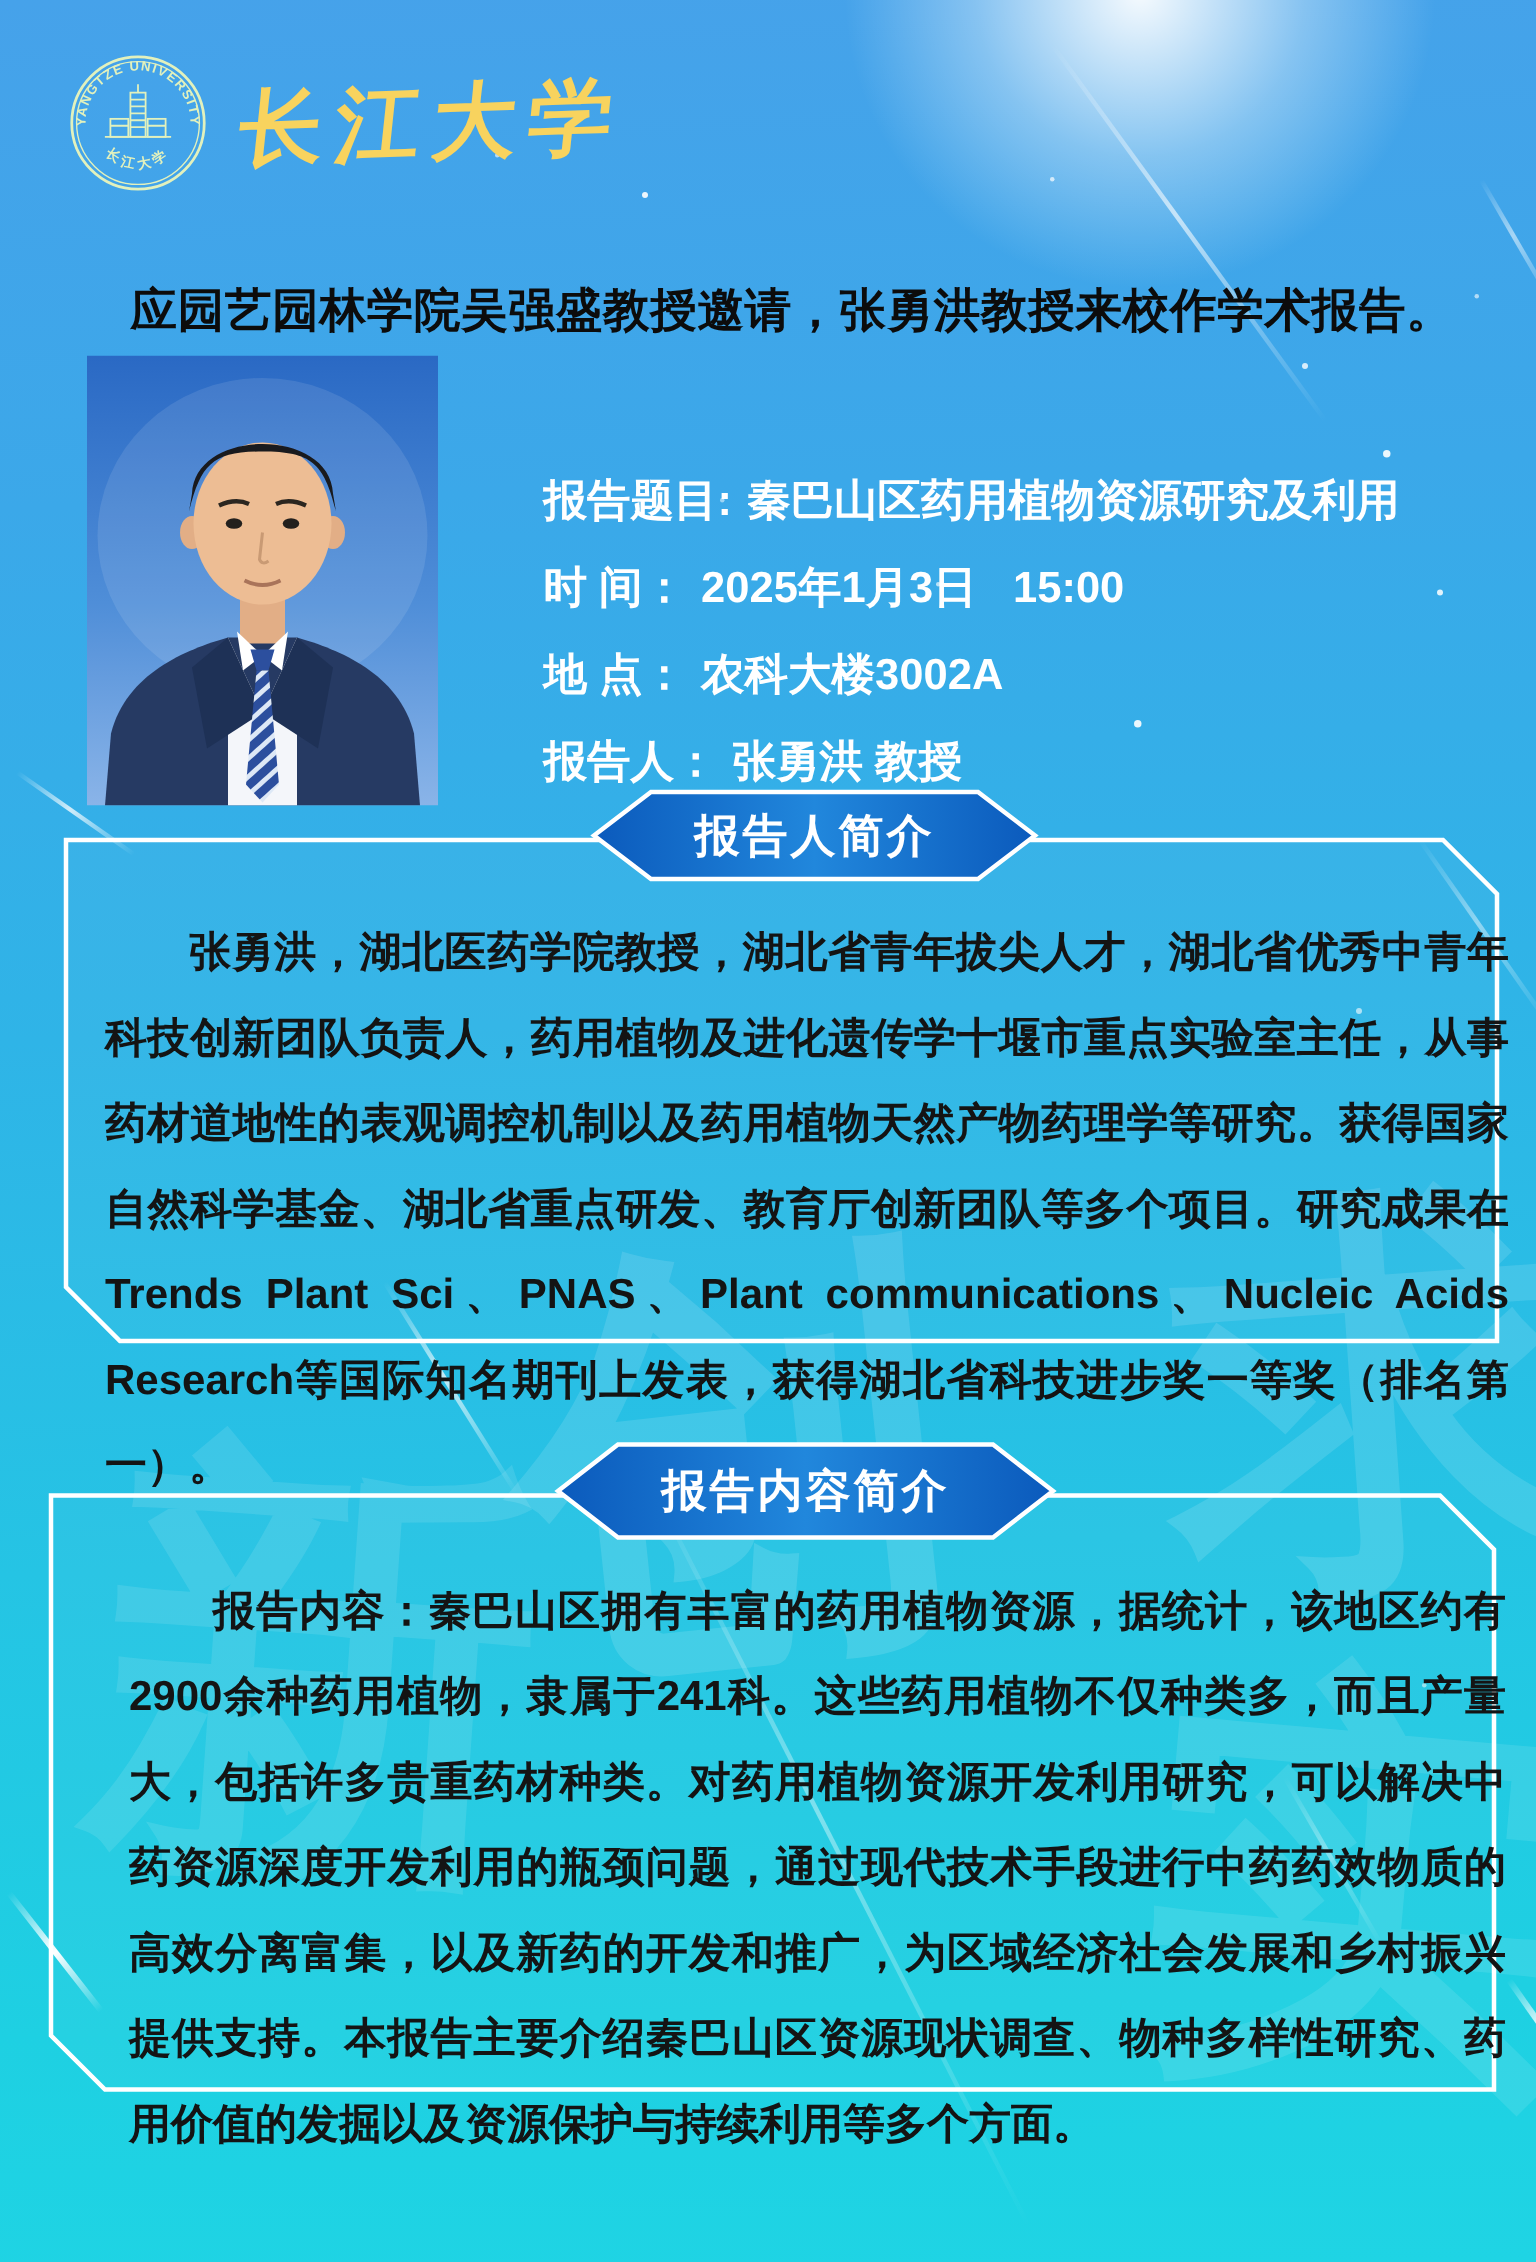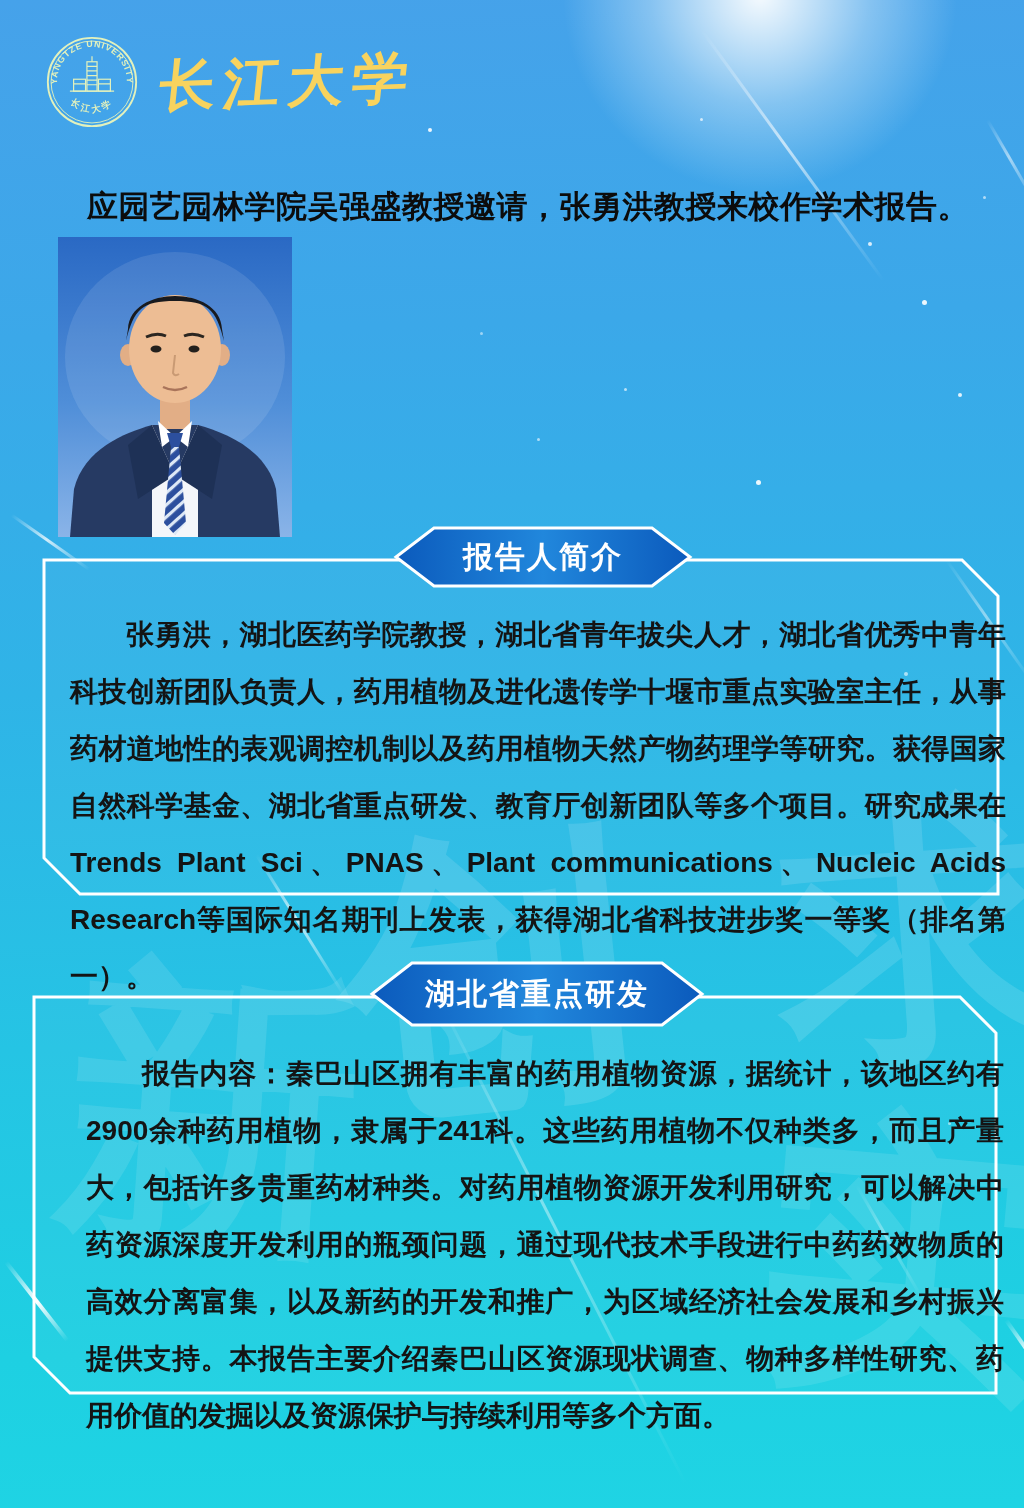--- a/index.html
+++ b/index.html
@@ -152,20 +152,34 @@
       <path d="M126,99 Q135,95 146,100" stroke="#2b2620" stroke-width="3" fill="none"></path>
 
       <ellipse cx="98" cy="112" rx="5.5" ry="3.5" fill="#23201d"></ellipse>
       <ellipse cx="136" cy="112" rx="5.5" ry="3.5" fill="#23201d"></ellipse>
 
       <path d="M117,118 L115,136 Q117,140 121,137" stroke="#c99a74" stroke-width="2" fill="none"></path>
       <path d="M105,150 Q117,156 129,150" stroke="#a9745a" stroke-width="2.5" fill="none"></path>
     </svg>
   </figure>
 
+  <div class="info">
+    <div class="info-line">
+      <span class="lbl">报告题目:</span><span class="val">秦巴山区药用植物资源研究及利用</span>
+    </div>
+    <div class="info-line">
+      <span class="lbl">时 间：</span><span class="val">2025年1月3日   15:00</span>
+    </div>
+    <div class="info-line">
+      <span class="lbl">地 点：</span><span class="val">农科大楼3002A</span>
+    </div>
+    <div class="info-line">
+      <span class="lbl">报告人：</span><span class="val">张勇洪 教授</span>
+    </div>
+  </div>
 
   <section class="panel panel-1">
     <svg class="panel-frame" width="958" height="338" viewBox="0 0 958 338">
       <path d="M2,2 L920,2 L956,38 L956,336 L38,336 L2,300 Z" fill="rgba(255,255,255,0.03)" stroke="#ffffff" stroke-width="3"></path>
     </svg>
     <div class="banner banner-1">
       <svg width="300" height="64" viewBox="0 0 300 64">
         <defs>
           <linearGradient id="bannerGrad1" x1="0" y1="0" x2="1" y2="0">
             <stop offset="0" stop-color="#0b5abc"></stop>
@@ -188,18 +202,18 @@
       <svg width="336" height="68" viewBox="0 0 336 68">
         <defs>
           <linearGradient id="bannerGrad2" x1="0" y1="0" x2="1" y2="0">
             <stop offset="0" stop-color="#0b5abc"></stop>
               <stop offset="0.5" stop-color="#2187dc"></stop>
               <stop offset="1" stop-color="#0b5abc"></stop>
           </linearGradient>
         </defs>
         <polygon points="3,34 43,3 293,3 333,34 293,65 43,65" fill="url(#bannerGrad2)" stroke="#ffffff" stroke-width="3"></polygon>
       </svg>
-      <span class="banner-text">湖北省重点研发</span>
+      <span class="banner-text">报告内容简介</span>
     </div>
     <p class="panel-body">报告内容：秦巴山区拥有丰富的药用植物资源，据统计，该地区约有2900余种药用植物，隶属于241科。这些药用植物不仅种类多，而且产量大，包括许多贵重药材种类。对药用植物资源开发利用研究，可以解决中药资源深度开发利用的瓶颈问题，通过现代技术手段进行中药药效物质的高效分离富集，以及新药的开发和推广，为区域经济社会发展和乡村振兴提供支持。本报告主要介绍秦巴山区资源现状调查、物种多样性研究、药用价值的发掘以及资源保护与持续利用等多个方面。</p>
   </section>
 
 </div>
 
 </body></html>

